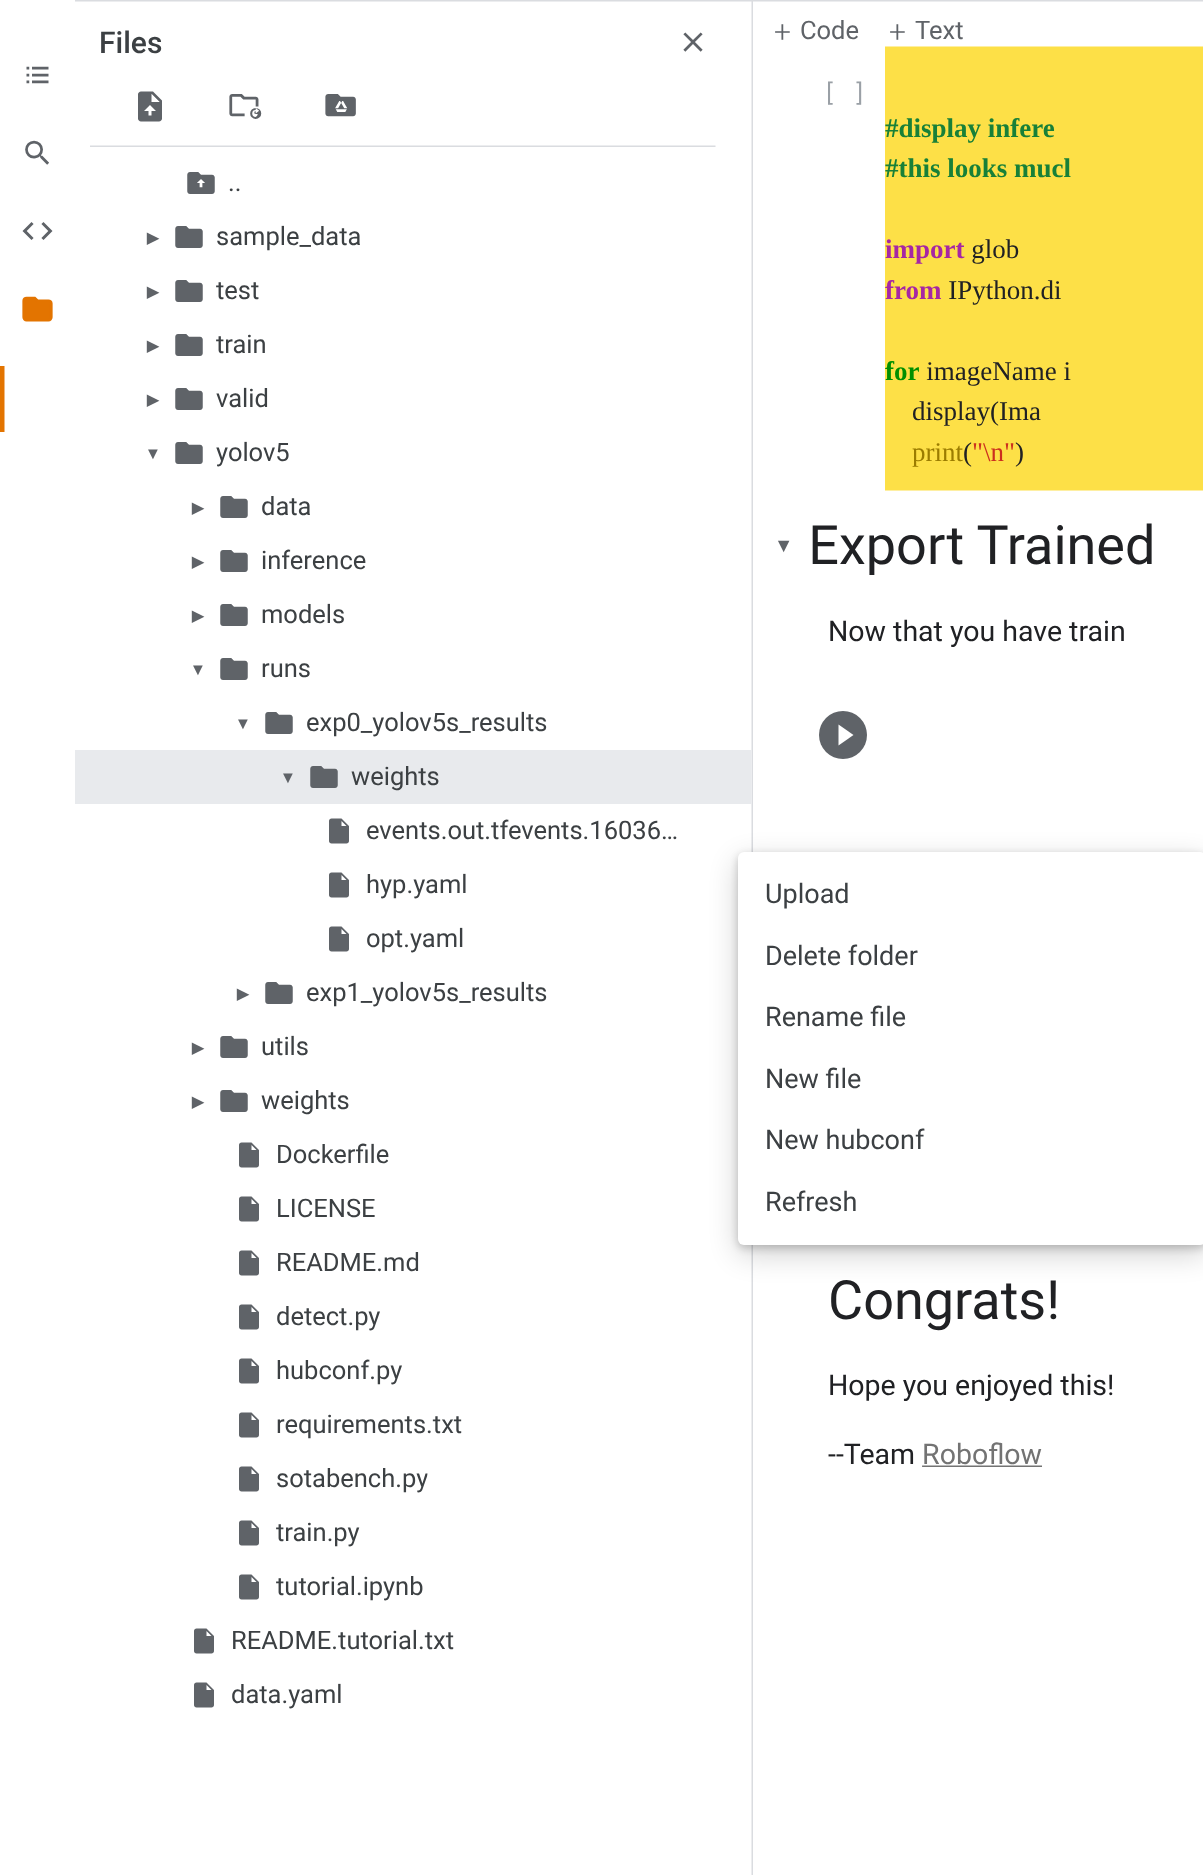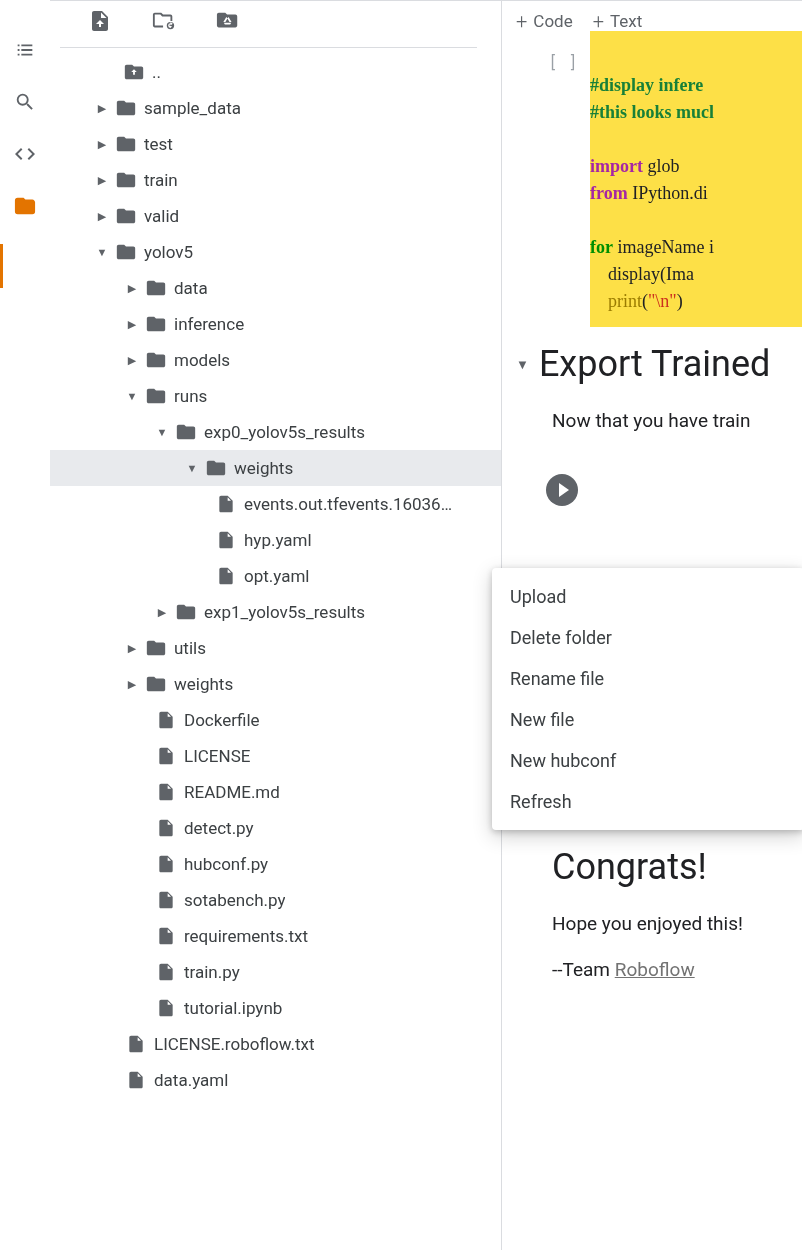--- a/index.html
+++ b/index.html
@@ -183,20 +183,28 @@
     </div>
     <div class="rail-icon active">
       <svg width="22" height="22" viewBox="0 0 24 24">
           <path fill="currentColor" d="M10 4H4c-1.1 0-2 .9-2 2v12c0 1.1.9 2 2 2h16c1.1 0 2-.9 2-2V8c0-1.1-.9-2-2-2h-8l-2-2z" stroke="currentColor" stroke-width="2"></path>
         </svg>
     </div>
     <div class="rail-active-bar"></div>
   </div>
 
   <div class="file-panel">
+    <div class="file-header">
+      <h2>Files</h2>
+      <div class="close-btn">
+        <svg width="22" height="22" viewBox="0 0 24 24">
+            <path fill="currentColor" d="M19 6.41L17.59 5 12 10.59 6.41 5 5 6.41 10.59 12 5 17.59 6.41 19 12 13.41 17.59 19 19 17.59 13.41 12z"></path>
+          </svg>
+      </div>
+    </div>
     <div class="file-toolbar">
       <div class="tb-icon">
         <svg width="24" height="24" viewBox="0 0 24 24">
             <path fill="currentColor" d="M14 2H6c-1.1 0-2 .9-2 2v16c0 1.1.9 2 2 2h12c1.1 0 2-.9 2-2V8l-6-6zm-1 13v3h-2v-3H8l4-4 4 4h-3zM13 9V3.5L18.5 9H13z"></path>
           </svg>
       </div>
       <div class="tb-icon">
         <svg width="26" height="22" viewBox="0 0 26 22">
             <path fill="currentColor" d="M10 2H3C1.9 2 1 2.9 1 4v12c0 1.1.9 2 2 2h9v-2H3V4h6l2 2h9v5h2V6c0-1.1-.9-2-2-2h-8l-2-2z"></path>
             <path fill="currentColor" d="M20 12a4 4 0 100 8 4 4 0 000-8zm0 6.5a2.5 2.5 0 110-5V12l2.5 2-2.5 2v-1.5a1 1 0 100 2h1.5A2.5 2.5 0 0120 18.5z"></path>
@@ -411,53 +419,53 @@
             </svg>
           </span>
         <span class="label">hubconf.py</span>
       </div>
       <div class="row" style="padding-left:100px">
         <span class="node-icon">
             <svg width="20" height="20" viewBox="0 0 24 24">
               <path fill="currentColor" d="M14 2H6c-1.1 0-2 .9-2 2v16c0 1.1.9 2 2 2h12c1.1 0 2-.9 2-2V8l-6-6zm0 2l4 4h-4V4z"></path>
             </svg>
           </span>
+        <span class="label">requirements.txt</span>
+      </div>
+      <div class="row" style="padding-left:100px">
+        <span class="node-icon">
+            <svg width="20" height="20" viewBox="0 0 24 24">
+              <path fill="currentColor" d="M14 2H6c-1.1 0-2 .9-2 2v16c0 1.1.9 2 2 2h12c1.1 0 2-.9 2-2V8l-6-6zm0 2l4 4h-4V4z"></path>
+            </svg>
+          </span>
         <span class="label">sotabench.py</span>
       </div>
       <div class="row" style="padding-left:100px">
         <span class="node-icon">
             <svg width="20" height="20" viewBox="0 0 24 24">
               <path fill="currentColor" d="M14 2H6c-1.1 0-2 .9-2 2v16c0 1.1.9 2 2 2h12c1.1 0 2-.9 2-2V8l-6-6zm0 2l4 4h-4V4z"></path>
             </svg>
           </span>
-        <span class="label">requirements.txt</span>
-      </div>
-      <div class="row" style="padding-left:100px">
-        <span class="node-icon">
-            <svg width="20" height="20" viewBox="0 0 24 24">
-              <path fill="currentColor" d="M14 2H6c-1.1 0-2 .9-2 2v16c0 1.1.9 2 2 2h12c1.1 0 2-.9 2-2V8l-6-6zm0 2l4 4h-4V4z"></path>
-            </svg>
-          </span>
         <span class="label">train.py</span>
       </div>
       <div class="row" style="padding-left:100px">
         <span class="node-icon">
             <svg width="20" height="20" viewBox="0 0 24 24">
               <path fill="currentColor" d="M14 2H6c-1.1 0-2 .9-2 2v16c0 1.1.9 2 2 2h12c1.1 0 2-.9 2-2V8l-6-6zm0 2l4 4h-4V4z"></path>
             </svg>
           </span>
         <span class="label">tutorial.ipynb</span>
       </div>
       <div class="row" style="padding-left:70px">
         <span class="node-icon">
             <svg width="20" height="20" viewBox="0 0 24 24">
               <path fill="currentColor" d="M14 2H6c-1.1 0-2 .9-2 2v16c0 1.1.9 2 2 2h12c1.1 0 2-.9 2-2V8l-6-6zm0 2l4 4h-4V4z"></path>
             </svg>
           </span>
-        <span class="label">LICENSE.roboflow.txt</span>
+        <span class="label">README.tutorial.txt</span>
       </div>
       <div class="row" style="padding-left:70px">
         <span class="node-icon">
             <svg width="20" height="20" viewBox="0 0 24 24">
               <path fill="currentColor" d="M14 2H6c-1.1 0-2 .9-2 2v16c0 1.1.9 2 2 2h12c1.1 0 2-.9 2-2V8l-6-6zm0 2l4 4h-4V4z"></path>
             </svg>
           </span>
         <span class="label">data.yaml</span>
       </div>
     </div>

